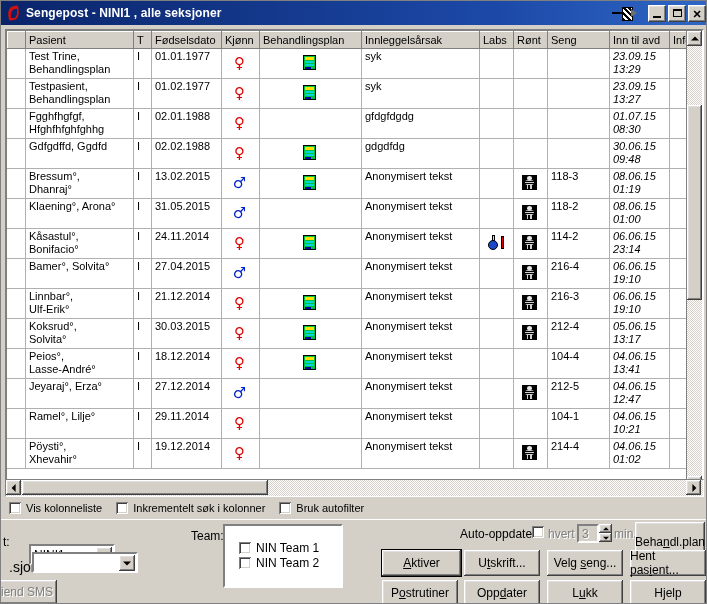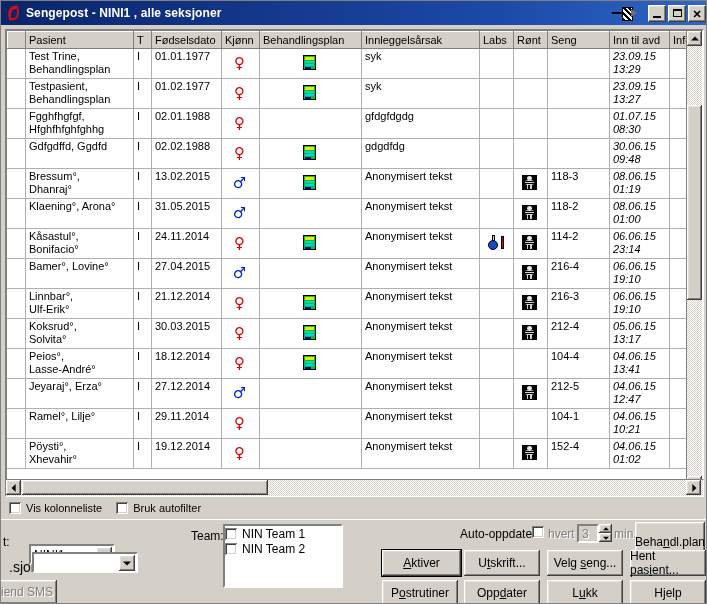--- a/index.html
+++ b/index.html
@@ -362,21 +362,21 @@
                 0 0 0 1px #000;
   }
   .btn.disabled { color: #808080; text-shadow: 1px 1px 0 #ffffff; }
   .btn u { text-decoration: underline; }
   .teambox {
     position: absolute;
     background: #fff;
     border: 2px solid;
     border-color: #808080 #ffffff #ffffff #808080;
     box-sizing: border-box;
-    padding: 0;
+    padding: 14px;
   }
   .teamrow { display: flex; align-items: center; gap: 5px; height: 15px; }
   .teamrow .lbl { font-size: 12px; }
   .spin {
     position: absolute;
     width: 13px; height: 18px;
     background: #d4d0c8;
   }
   .spin .half {
     position: absolute; left: 0; width: 13px; height: 9px;
@@ -589,21 +589,21 @@
             <td class="c-center"><span class="xrayicon"><span class="skull"></span><span class="ribs"></span><span class="legs"></span></span></td>
             <td class="datecell">114-2</td>
             <td class="two-line">
               <div>06.06.15</div>
               <div>23:14</div>
             </td>
             <td class="datecell"></td>
           </tr>
           <tr>
             <td class="rowhead"></td>
-            <td class="pname">Bamer°, Lovine°</td>
+            <td class="pname">Bamer°, Solvita°</td>
             <td class="datecell">I</td>
             <td class="datecell">27.04.2015</td>
             <td class="c-center"><span class="gender m">♂</span></td>
             <td class="c-center"></td>
             <td class="datecell">Anonymisert tekst</td>
             <td class="c-center"></td>
             <td class="c-center"><span class="xrayicon"><span class="skull"></span><span class="ribs"></span><span class="legs"></span></span></td>
             <td class="datecell">216-4</td>
             <td class="two-line">
               <div>06.06.15</div>
@@ -711,21 +711,21 @@
               <div>Pöysti°,</div>
               <div>Xhevahir°</div>
             </td>
             <td class="datecell">I</td>
             <td class="datecell">19.12.2014</td>
             <td class="c-center"><span class="gender f">♀</span></td>
             <td class="c-center"></td>
             <td class="datecell">Anonymisert tekst</td>
             <td class="c-center"></td>
             <td class="c-center"><span class="xrayicon"><span class="skull"></span><span class="ribs"></span><span class="legs"></span></span></td>
-            <td class="datecell">152-4</td>
+            <td class="datecell">214-4</td>
             <td class="two-line">
               <div>04.06.15</div>
               <div>01:02</div>
             </td>
             <td class="datecell"></td>
           </tr>
         </tbody>
     </table>
 
     <div class="vscroll">
@@ -746,20 +746,24 @@
     <div class="thumb" style="left:16px;top:0;width:246px;height:15px"></div>
     <div class="sbtn" style="top:0;left:680px;width:15px;height:15px">
         <div class="arr arr-right"></div>
       </div>
   </div>
 
   <div class="options">
     <div class="opt">
       <div class="cb"></div>
       <span class="lbl">Vis kolonneliste</span>
+    </div>
+    <div class="opt" style="margin-left:14px">
+      <div class="cb"></div>
+      <span class="lbl">Inkrementelt søk i kolonner</span>
     </div>
     <div class="opt" style="margin-left:14px">
       <div class="cb"></div>
       <span class="lbl">Bruk autofilter</span>
     </div>
   </div>
 
   <div class="bottom">
 
     <span class="lbl-sm" style="position:absolute;left:2px;top:15px;font-size:12px">t:</span>

